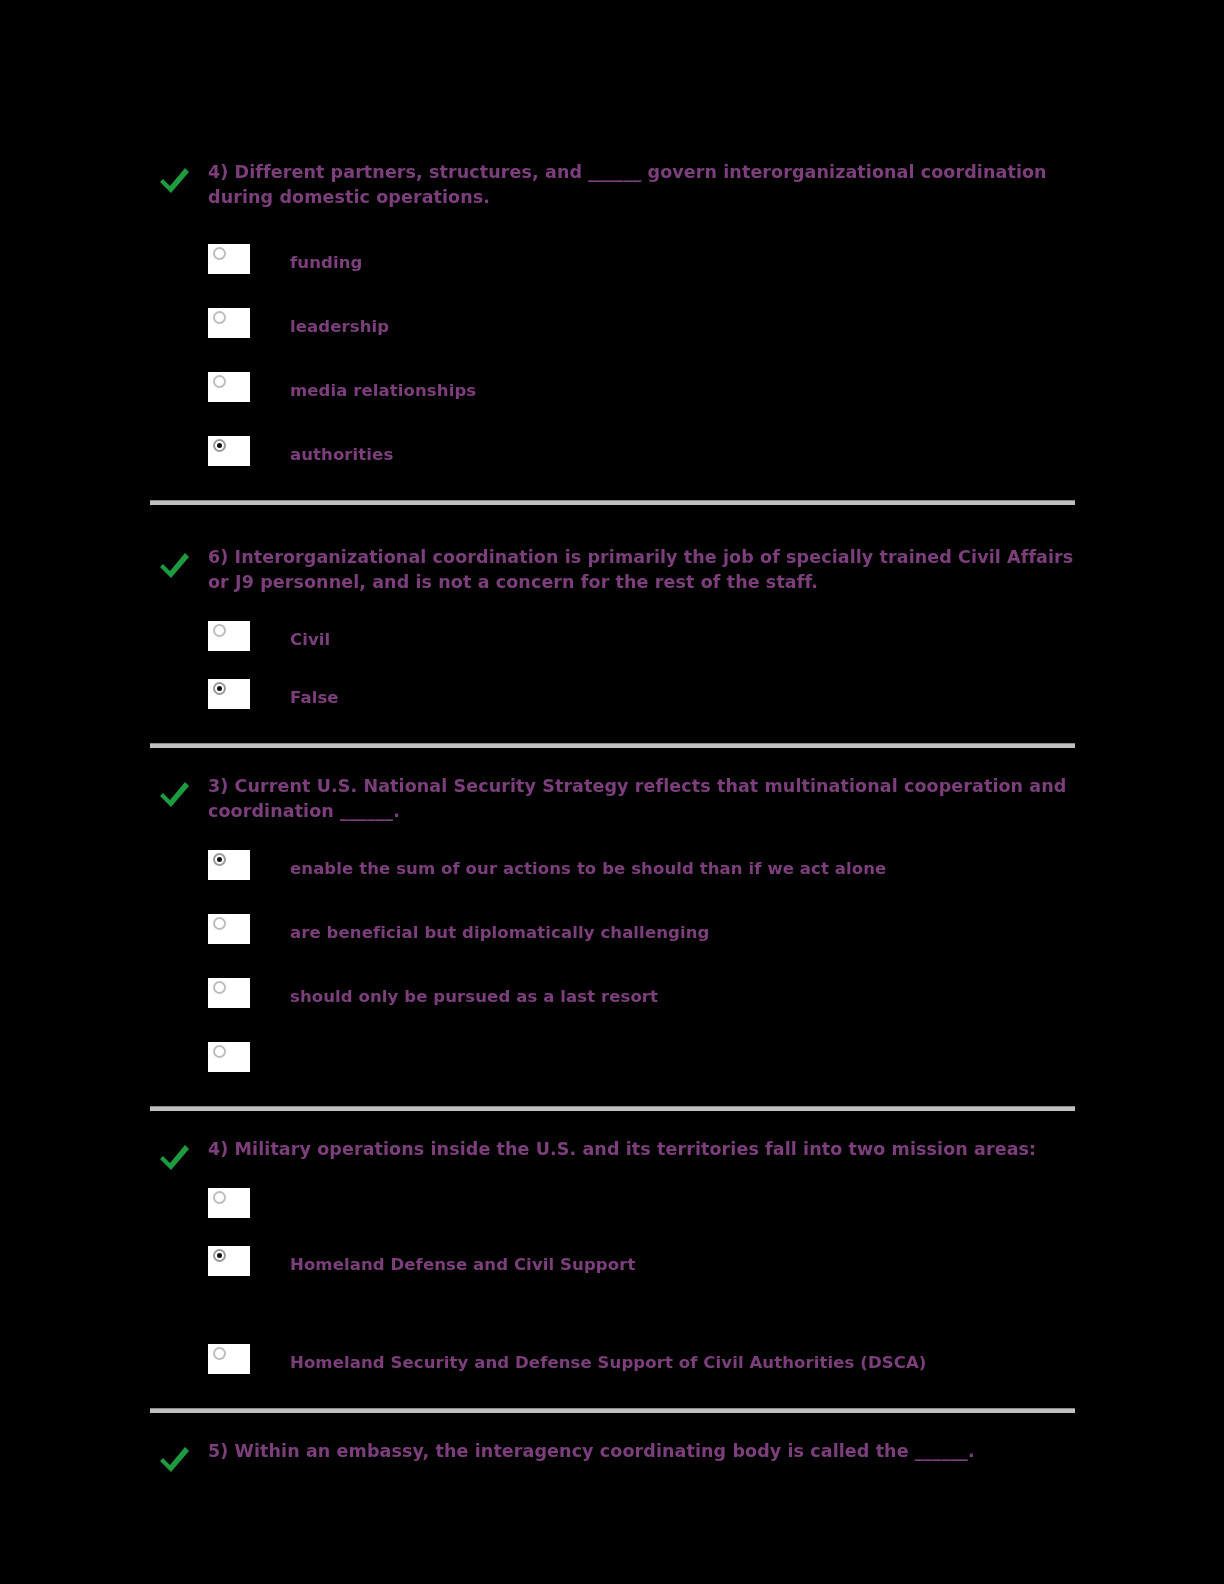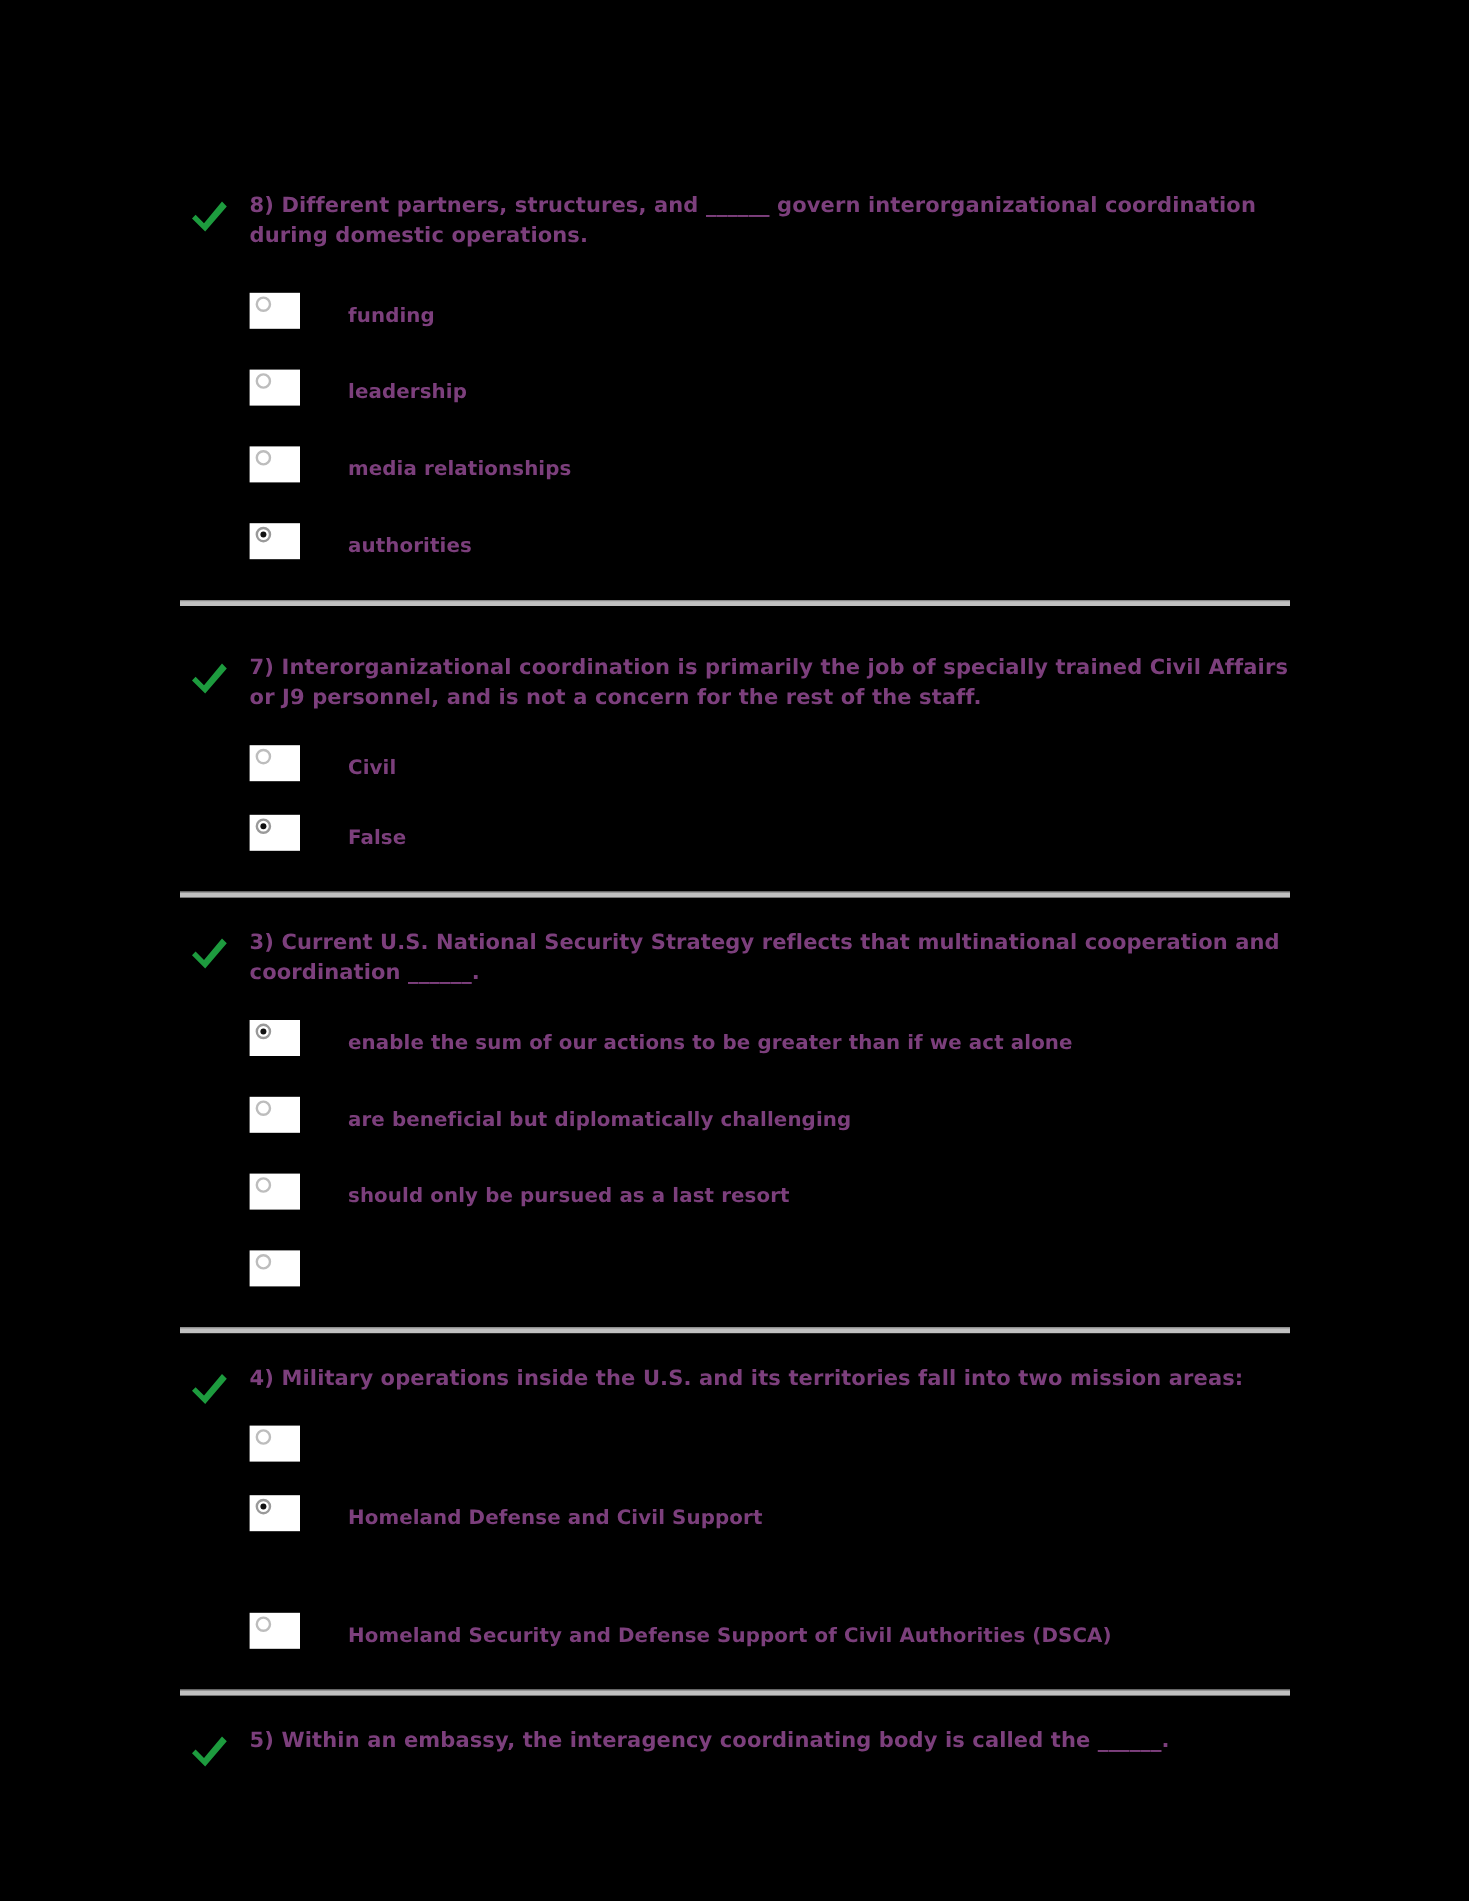--- a/index.html
+++ b/index.html
@@ -140,21 +140,21 @@
 <div class="page">
   <div class="quiz">
 
     <div class="q-block">
       <div class="q-row">
         <span class="check-icon">
           <svg viewBox="0 0 36 34" width="36" height="34" aria-hidden="true">
             <path d="M4 18 L7 15 L14 22 L29 4 L33 8 L15 29 Z" fill="#1d9b3e"></path>
           </svg>
         </span>
-        <p class="q-text">8) Different partners, structures, and ______ govern interorganizational coordination during domestic operations.</p>
+        <p class="q-text">4) Different partners, structures, and ______ govern interorganizational coordination during domestic operations.</p>
       </div>
       <div class="spacer-md"></div>
       <ul class="options">
         <li class="option">
           <span class="radio-box"><span class="radio-dot"></span></span><span class="opt-label">funding</span>
         </li>
         <div class="opt-gap"></div>
         <li class="option">
           <span class="radio-box"><span class="radio-dot"></span></span><span class="opt-label">leadership</span>
         </li>
@@ -172,21 +172,21 @@
     </div>
 
     <div class="q-block">
       <div class="spacer-lg"></div>
       <div class="q-row">
         <span class="check-icon">
           <svg viewBox="0 0 36 34" width="36" height="34" aria-hidden="true">
             <path d="M4 18 L7 15 L14 22 L29 4 L33 8 L15 29 Z" fill="#1d9b3e"></path>
           </svg>
         </span>
-        <p class="q-text">7) Interorganizational coordination is primarily the job of specially trained Civil Affairs or J9 personnel, and is not a concern for the rest of the staff.</p>
+        <p class="q-text">6) Interorganizational coordination is primarily the job of specially trained Civil Affairs or J9 personnel, and is not a concern for the rest of the staff.</p>
       </div>
       <div class="spacer-sm"></div>
       <ul class="options">
         <li class="option">
           <span class="radio-box"><span class="radio-dot"></span></span><span class="opt-label">Civil</span>
         </li>
         <div class="opt-gap-s"></div>
         <li class="option">
           <span class="radio-box selected"><span class="radio-dot"></span></span><span class="opt-label">False</span>
         </li>
@@ -201,21 +201,21 @@
         <span class="check-icon">
           <svg viewBox="0 0 36 34" width="36" height="34" aria-hidden="true">
             <path d="M4 18 L7 15 L14 22 L29 4 L33 8 L15 29 Z" fill="#1d9b3e"></path>
           </svg>
         </span>
         <p class="q-text">3) Current U.S. National Security Strategy reflects that multinational cooperation and coordination ______.</p>
       </div>
       <div class="spacer-sm"></div>
       <ul class="options">
         <li class="option">
-          <span class="radio-box selected"><span class="radio-dot"></span></span><span class="opt-label">enable the sum of our actions to be greater than if we act alone</span>
+          <span class="radio-box selected"><span class="radio-dot"></span></span><span class="opt-label">enable the sum of our actions to be should than if we act alone</span>
         </li>
         <div class="opt-gap"></div>
         <li class="option">
           <span class="radio-box"><span class="radio-dot"></span></span><span class="opt-label">are beneficial but diplomatically challenging</span>
         </li>
         <div class="opt-gap"></div>
         <li class="option">
           <span class="radio-box"><span class="radio-dot"></span></span><span class="opt-label">should only be pursued as a last resort</span>
         </li>
         <div class="opt-gap"></div>

